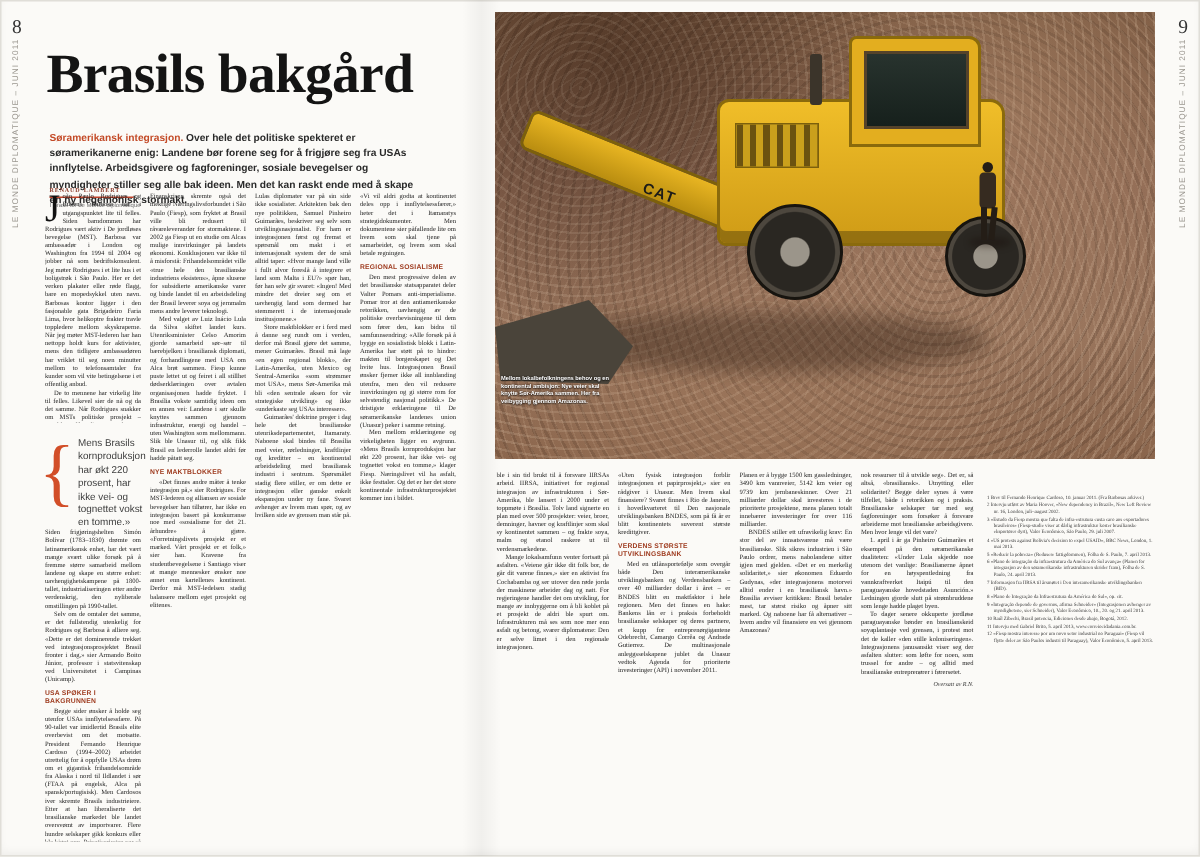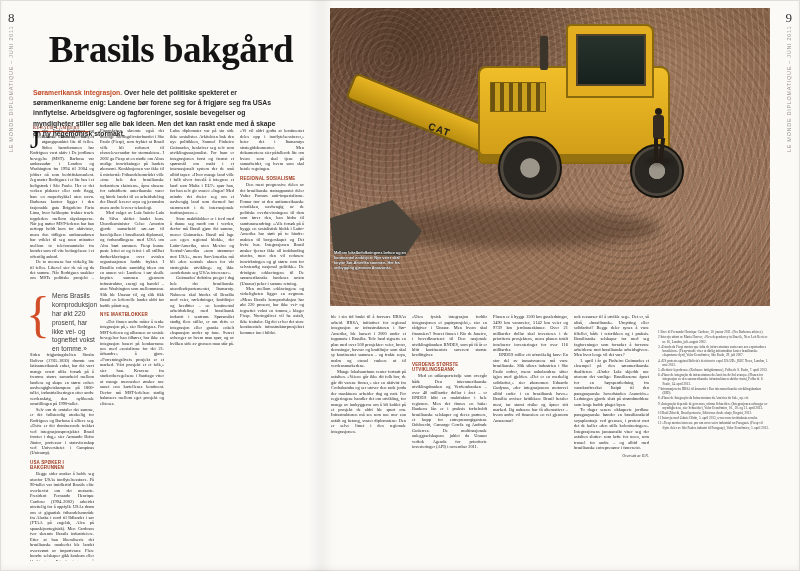--- a/index.html
+++ b/index.html
@@ -17,21 +17,21 @@
     position:absolute; top:32px; font-size:5.5px; letter-spacing:.7px; color:#9a968f;
     writing-mode:vertical-rl; transform:rotate(180deg); text-transform:uppercase;
     font-family:"Liberation Sans", sans-serif; height:120px; white-space:nowrap;
   }
   .edge-text.left { left:8px; } .edge-text.right { right:8px; }
   .gutter { position:absolute; left:308px; top:0; width:26px; height:571px;
     background:linear-gradient(90deg, rgba(0,0,0,0) 0%, rgba(0,0,0,.045) 50%, rgba(0,0,0,0) 100%); }
 
   
   .headline { position:absolute; left:31px; top:28px; width:280px;
-    font-size:37px; font-weight:700; letter-spacing:-0.5px; color:#141414;text-align:center; }
+    font-size:37px; font-weight:700; letter-spacing:-0.5px; color:#141414; }
   .standfirst { position:absolute; left:33px; top:88px; width:246px;
     font-family:"Liberation Sans", sans-serif; font-size:6.8px; line-height:1.5;
     font-weight:700; color:#2a2a2a; text-align:left; }
   .kicker { color:#c34a27; }
   .byline { position:absolute; left:33px; top:115px; width:120px; }
   .byline .name { font-size:5.8px; letter-spacing:.6px; color:#8d3b2b;
     font-variant:small-caps; text-transform:lowercase; font-weight:700;
     border-bottom:1px solid #c0432b; display:inline-block; padding-bottom:1px; min-width:56px; }
   .byline .note { font-size:4px; color:#6b6b6b; margin-top:1px; font-family:"Liberation Sans", sans-serif; }
 

